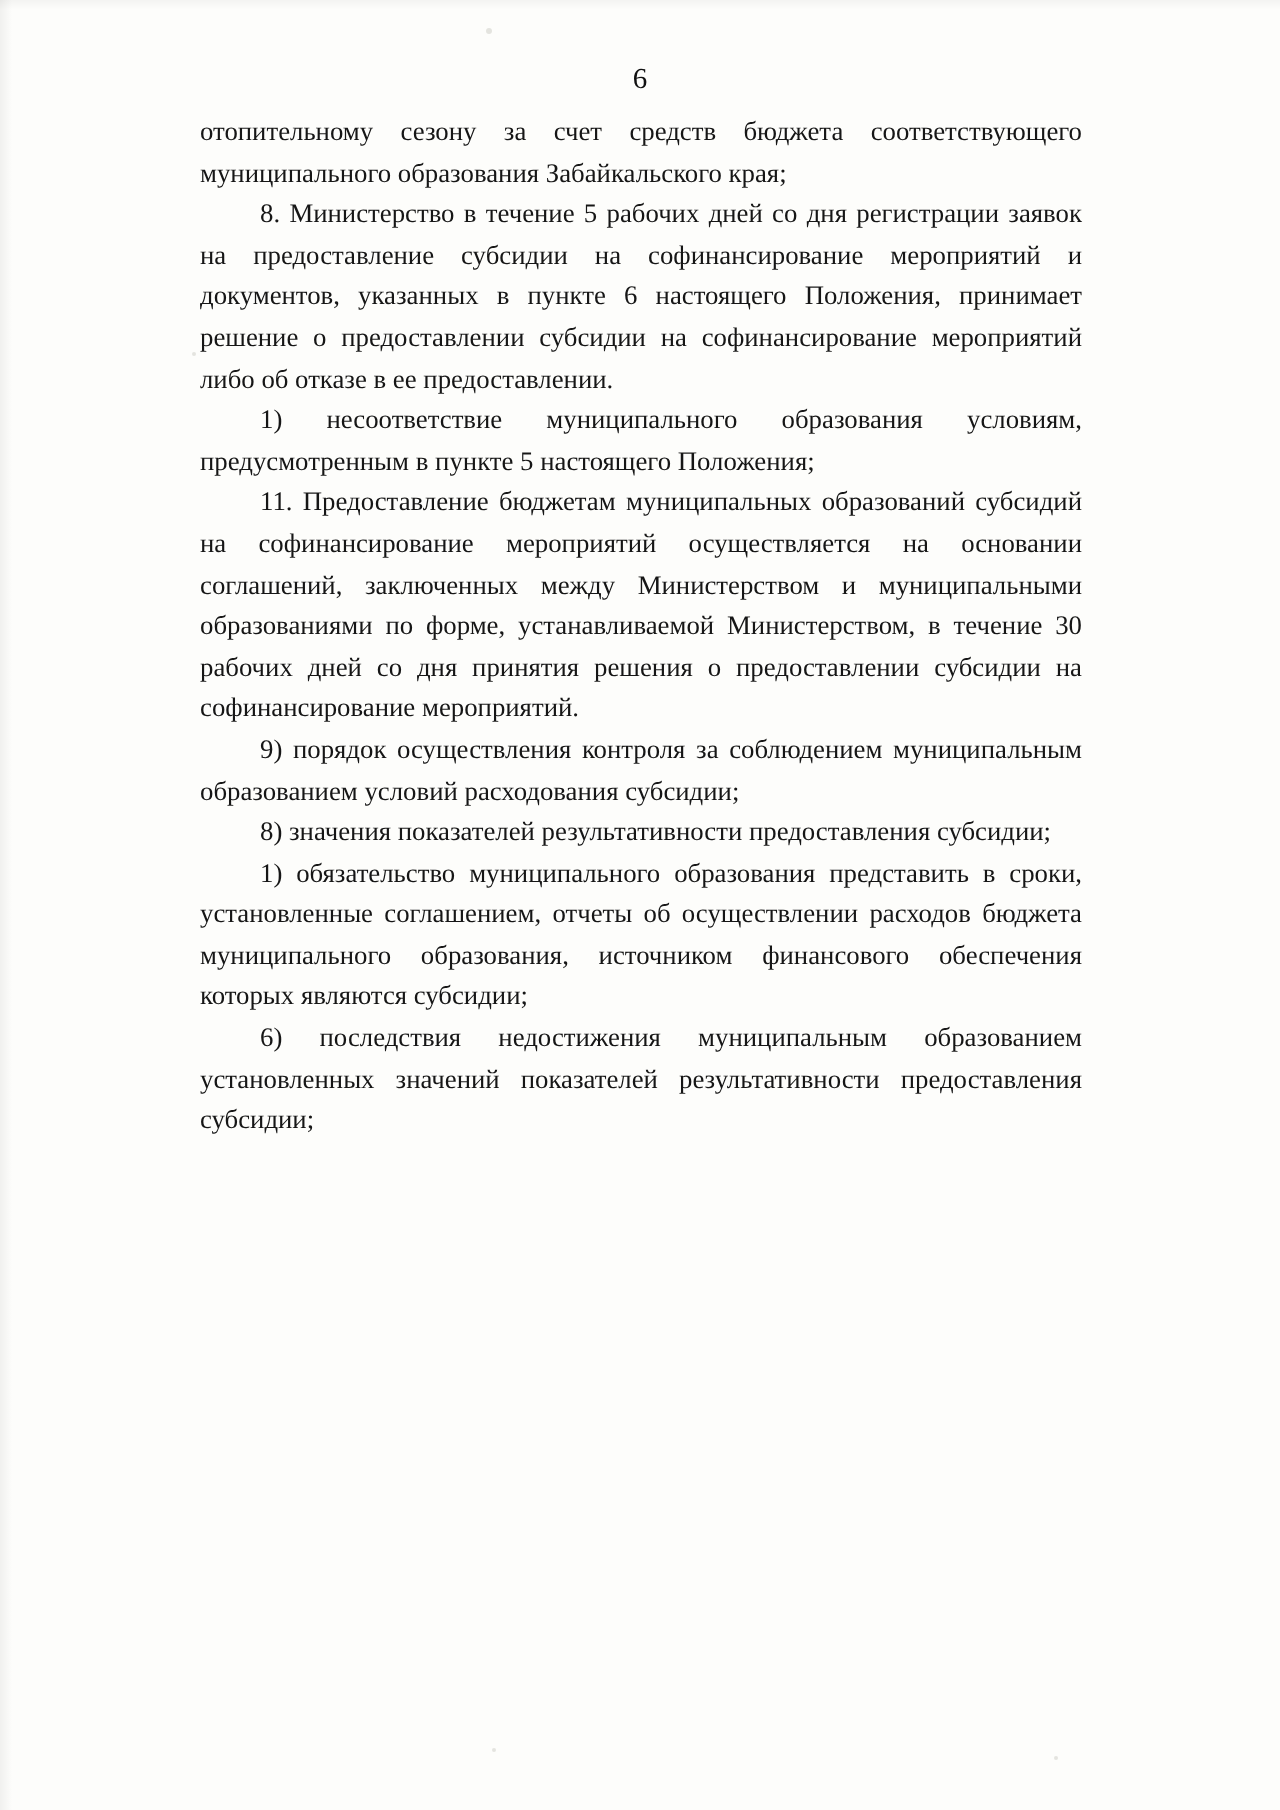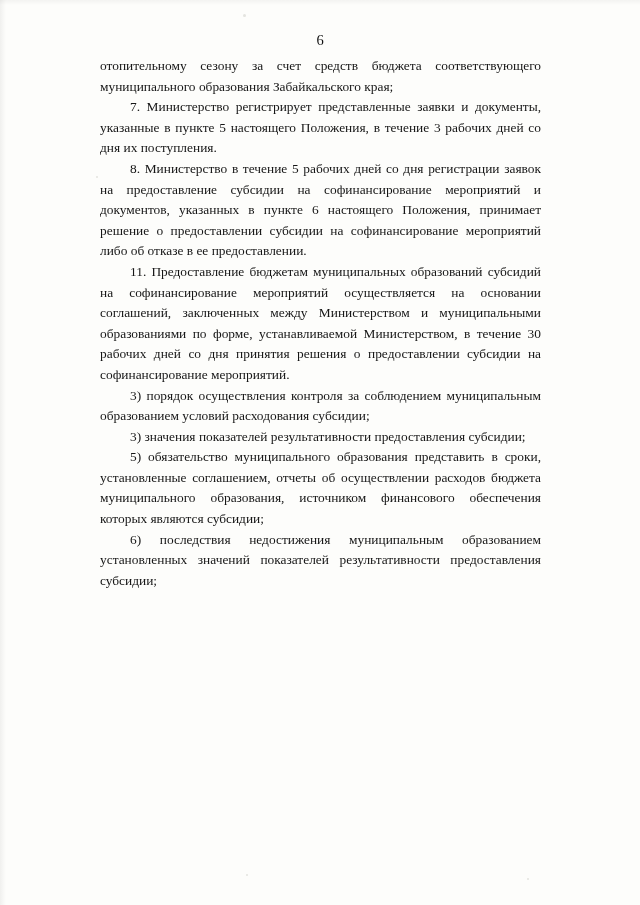--- a/index.html
+++ b/index.html
@@ -78,21 +78,21 @@
 
   <div class="speck s1"></div>
   <div class="speck s2"></div>
   <div class="speck s3"></div>
   <div class="speck s4"></div>
 
   <div class="page-number">6</div>
 
   <div class="body-text">
     <p>отопительному сезону за счет средств бюджета соответствующего муниципального образования Забайкальского края;</p>
-    <p class="ind">7. Министерство регистрирует представленные заявки и документы, указанные в пункте 5 настоящего Положения, в течение 3 рабочих дней со дня их поступления.</p>
     <p class="ind">8. Министерство в течение 5 рабочих дней со дня регистрации заявок на предоставление субсидии на софинансирование мероприятий и документов, указанных в пункте 6 настоящего Положения, принимает решение о предоставлении субсидии на софинансирование мероприятий либо об отказе в ее предоставлении.</p>
+    <p class="ind">1) несоответствие муниципального образования условиям, предусмотренным в пункте 5 настоящего Положения;</p>
     <p class="ind">11. Предоставление бюджетам муниципальных образований субсидий на софинансирование мероприятий осуществляется на основании соглашений, заключенных между Министерством и муниципальными образованиями по форме, устанавливаемой Министерством, в течение 30 рабочих дней со дня принятия решения о предоставлении субсидии на софинансирование мероприятий.</p>
-    <p class="ind">3) порядок осуществления контроля за соблюдением муниципальным образованием условий расходования субсидии;</p>
-    <p class="ind">3) значения показателей результативности предоставления субсидии;</p>
-    <p class="ind">5) обязательство муниципального образования представить в сроки, установленные соглашением, отчеты об осуществлении расходов бюджета муниципального образования, источником финансового обеспечения которых являются субсидии;</p>
+    <p class="ind">9) порядок осуществления контроля за соблюдением муниципальным образованием условий расходования субсидии;</p>
+    <p class="ind">8) значения показателей результативности предоставления субсидии;</p>
+    <p class="ind">1) обязательство муниципального образования представить в сроки, установленные соглашением, отчеты об осуществлении расходов бюджета муниципального образования, источником финансового обеспечения которых являются субсидии;</p>
     <p class="ind">6) последствия недостижения муниципальным образованием установленных значений показателей результативности предоставления субсидии;</p>
   </div>
 </div>
 
 </body></html>

